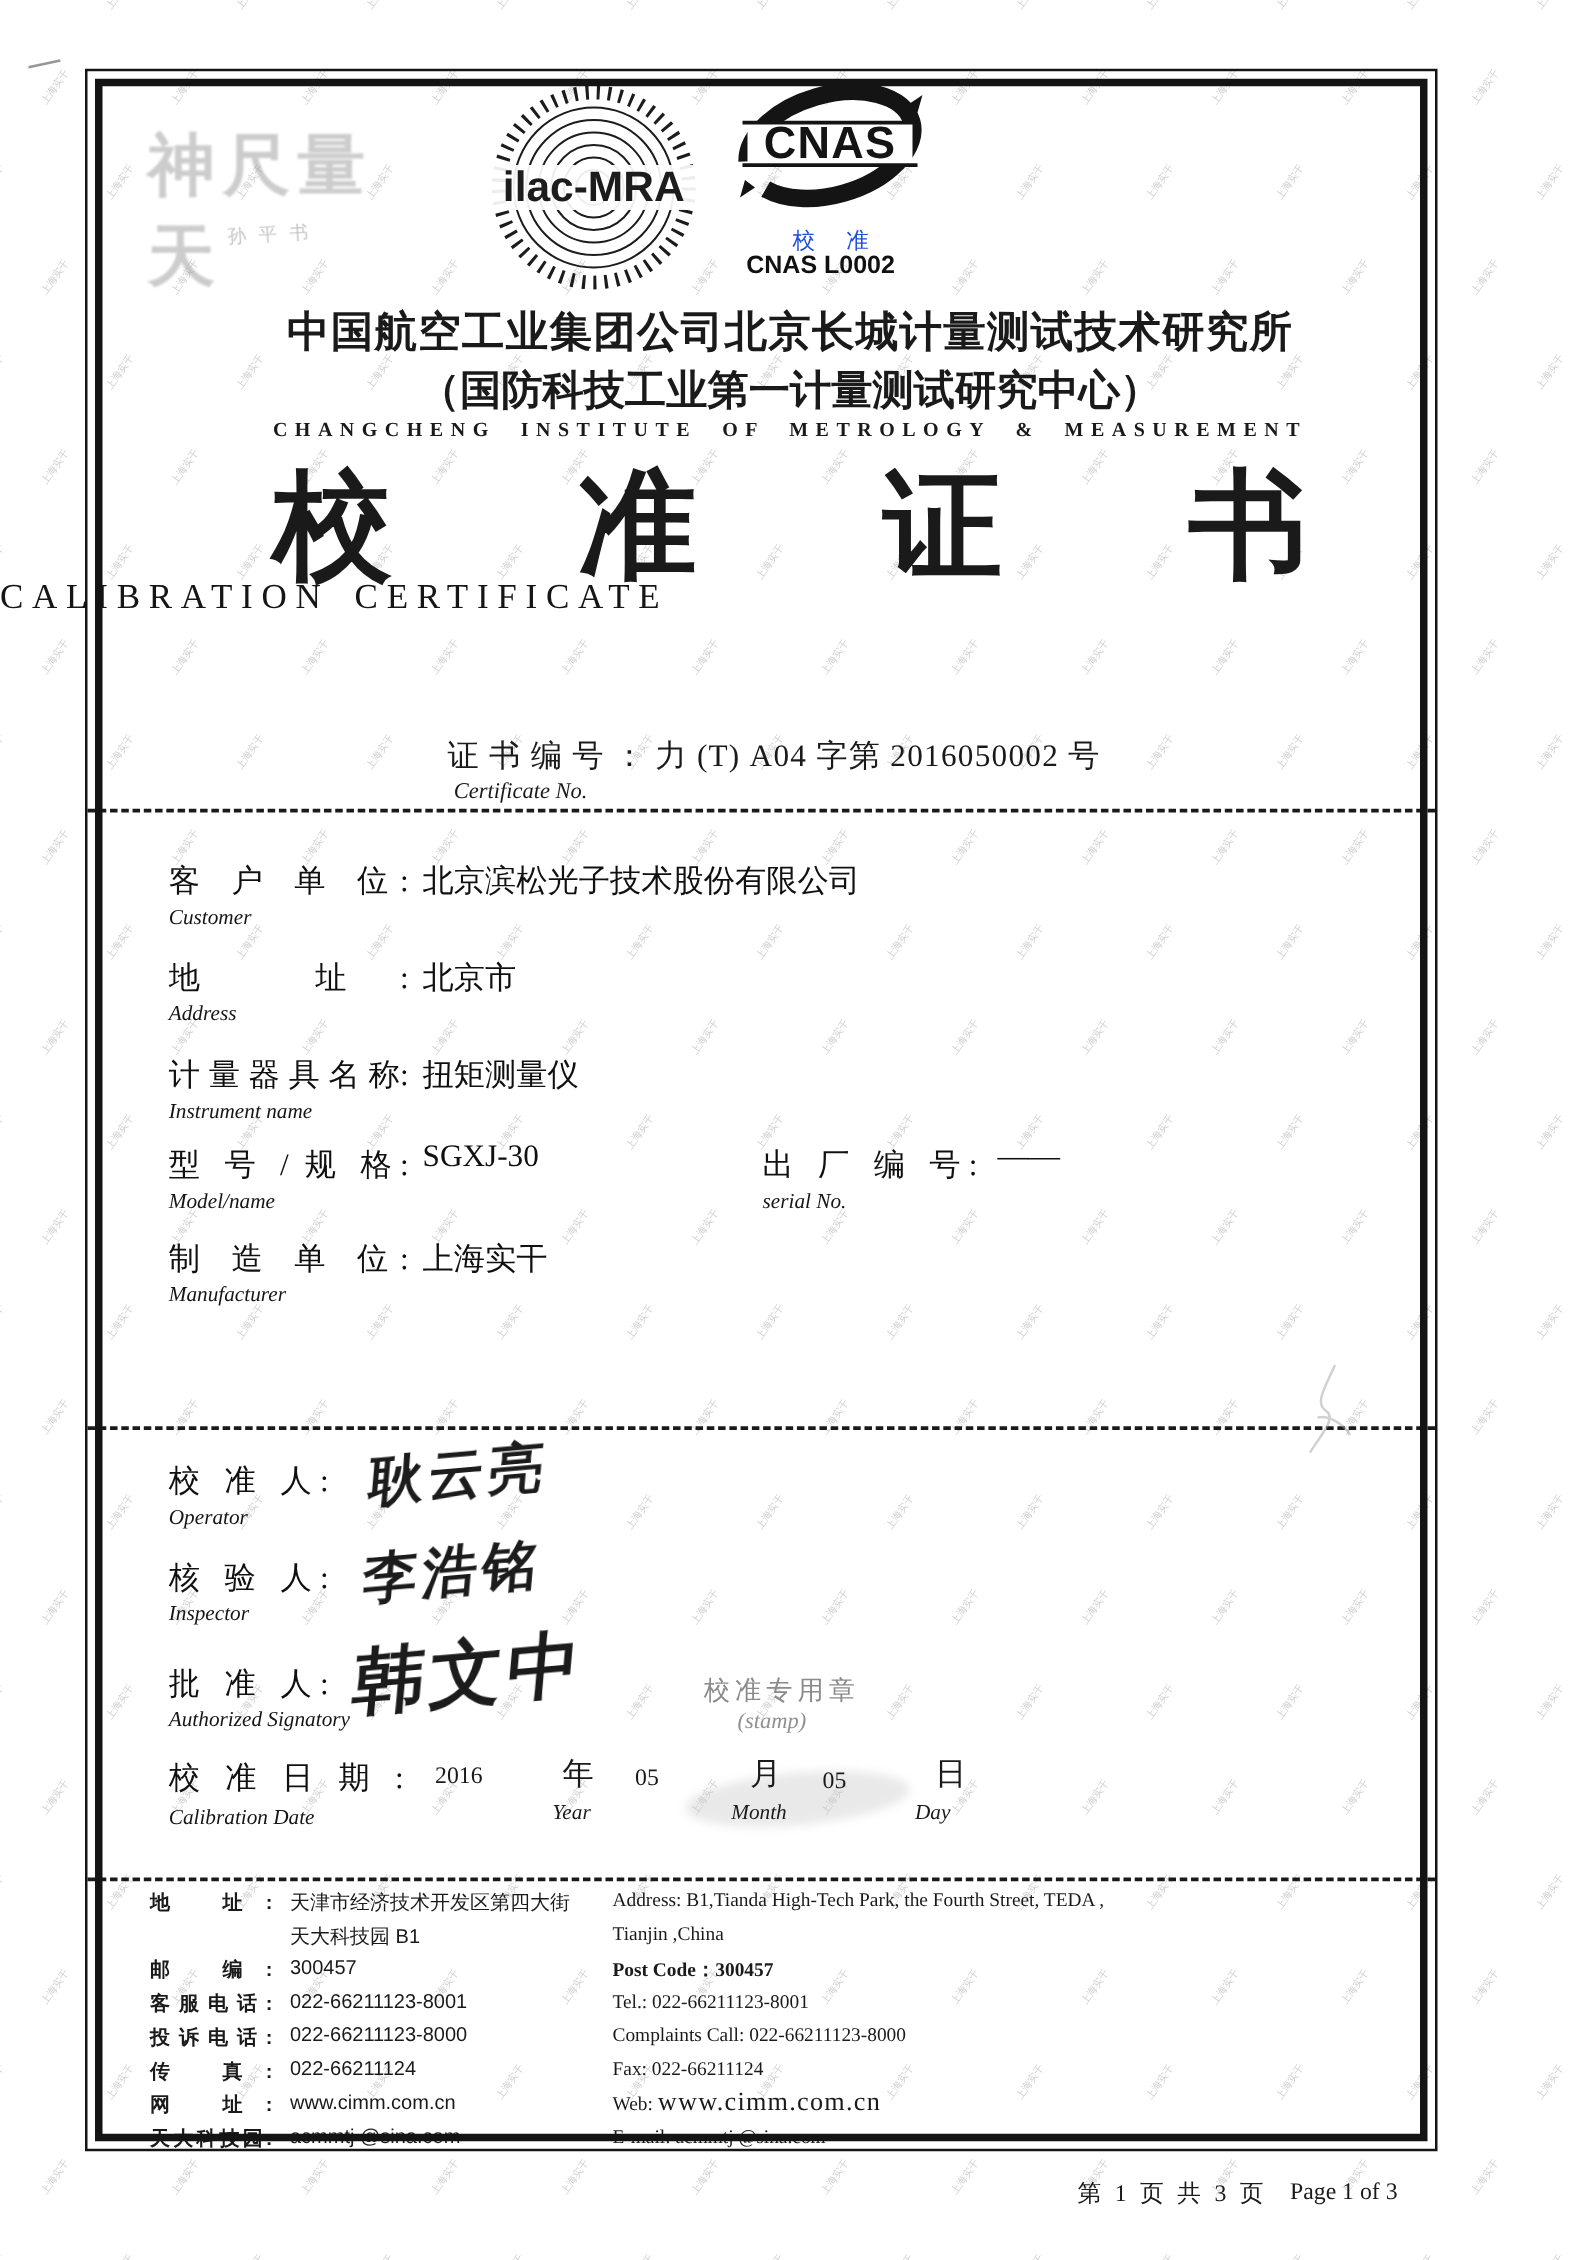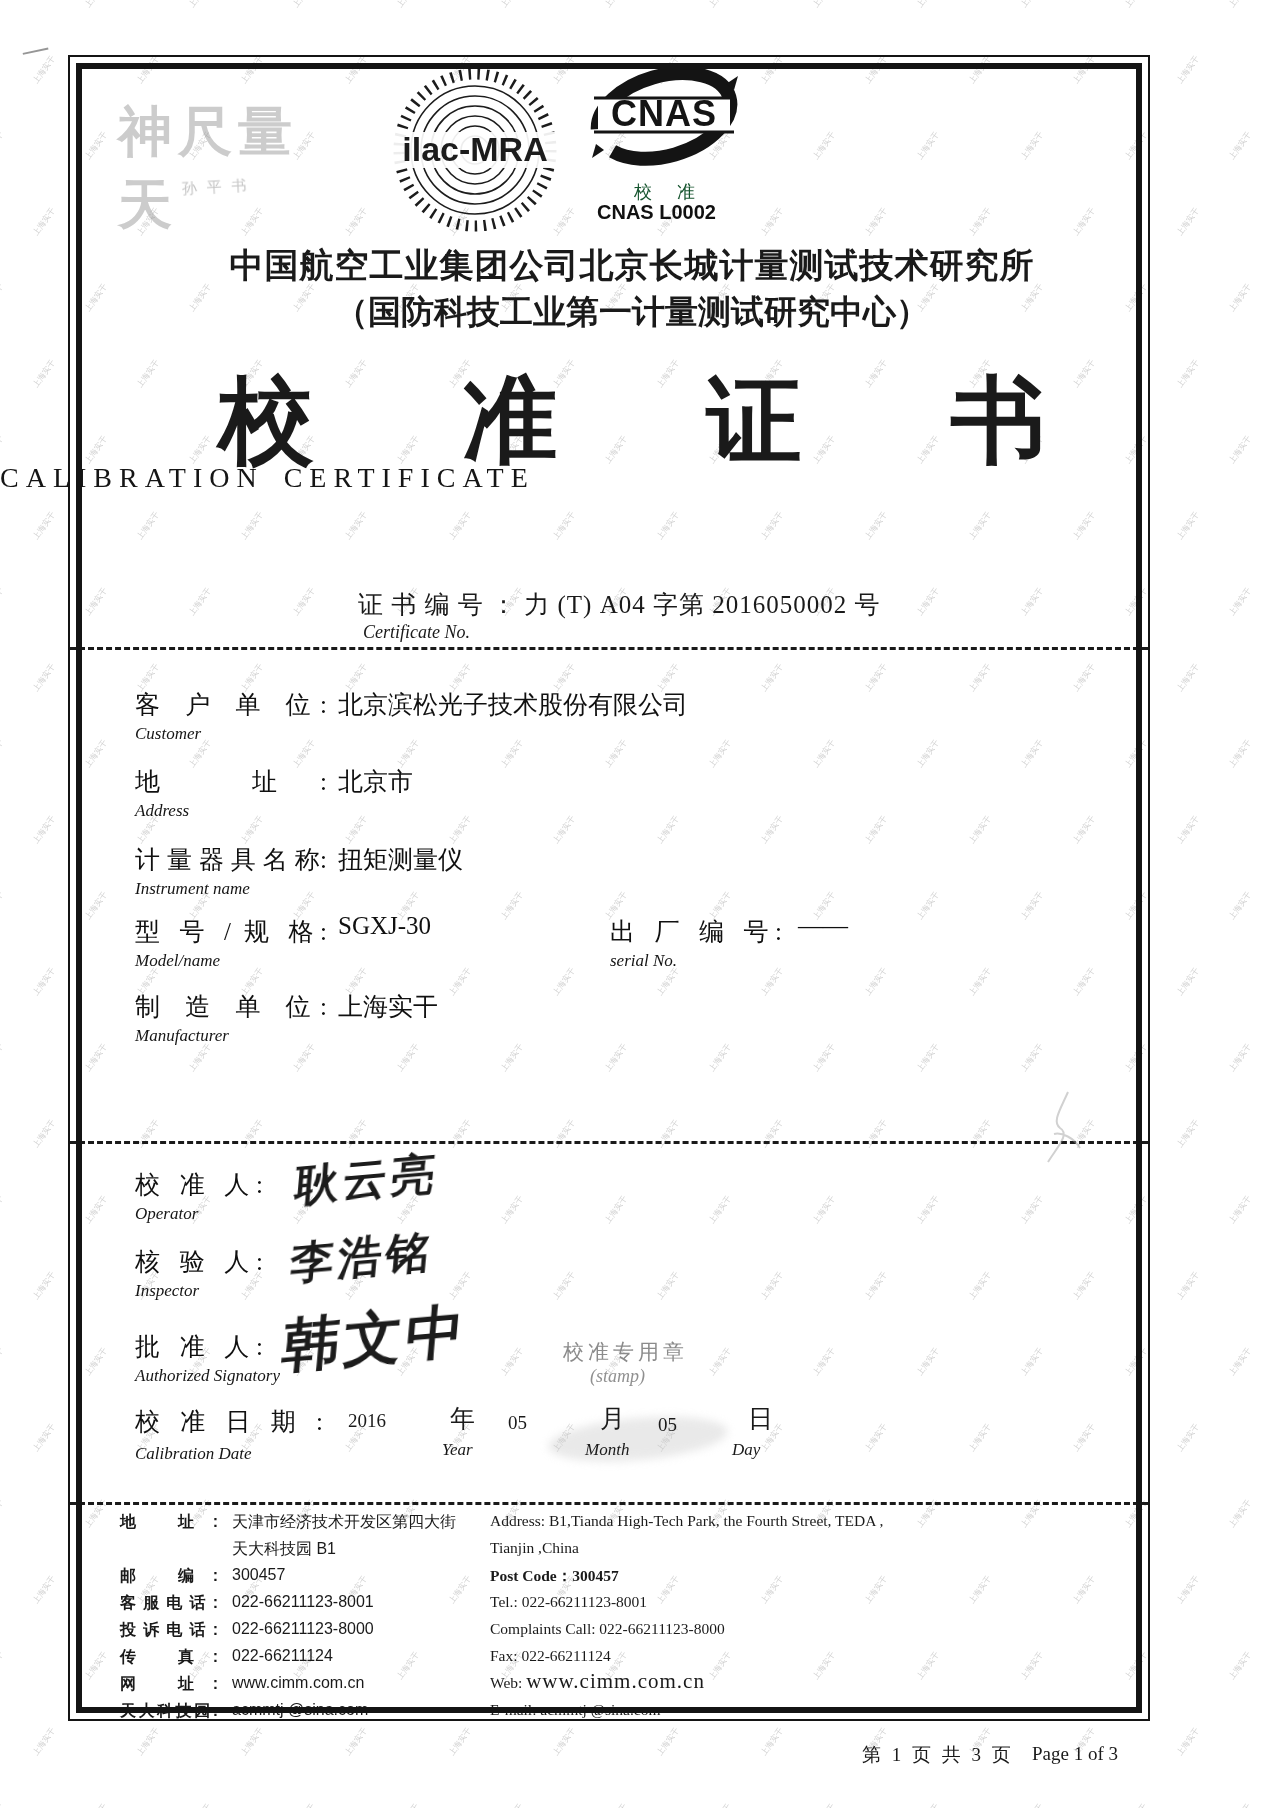--- a/index.html
+++ b/index.html
@@ -19,21 +19,21 @@
   .frame-inner{left:76px;top:63px;width:1066px;height:1650px;border:6px solid #141414;box-sizing:border-box;z-index:1;}
   #content{position:absolute;inset:0;z-index:2;}
   
   .calligraphy{
     left:118px;top:96px;width:230px;font-size:54px;letter-spacing:6px;color:#9a9a9a;
     font-weight:700;opacity:.5;filter:blur(.7px);font-family:"DejaVu Serif",serif;
   }
   .calligraphy-sub{left:182px;top:178px;font-size:15px;color:#ababab;opacity:.7;filter:blur(.5px);letter-spacing:3px;transform:rotate(-3deg);}
   .ilac-wrap{left:386px;top:68px;}
   .cnas-wrap{left:588px;top:66px;}
-  .cnas-sub1{left:634px;top:180px;font-size:18px;letter-spacing:10px;font-family:"Liberation Sans",sans-serif;color:#14532d;text-align:right;}
+  .cnas-sub1{left:634px;top:180px;font-size:18px;letter-spacing:10px;font-family:"Liberation Sans",sans-serif;color:#1d4ed8;text-align:right;}
   .cnas-sub2{left:597px;top:201px;font-size:20px;font-family:"Liberation Sans",sans-serif;font-weight:600;color:#111;}
   
   .org-cn{left:0;top:243px;width:100%;text-align:center;font-size:34px;font-weight:700;
     font-family:"Liberation Sans","DejaVu Sans",sans-serif;letter-spacing:1px;}
   .org-cn2{left:0;top:290px;width:100%;text-align:center;font-size:33px;font-weight:700;
     font-family:"Liberation Sans","DejaVu Sans",sans-serif;}
   .org-en{left:0;top:336px;width:100%;text-align:center;font-size:16px;font-weight:700;
     letter-spacing:6px;word-spacing:10px;}
   .title-cn{left:0;top:358px;width:100%;text-align:center;font-size:95px;font-weight:900;
     letter-spacing:58px;padding-left:58px;box-sizing:border-box;font-family:"DejaVu Serif",serif;}
@@ -425,20 +425,21 @@
       <line x1="6" y1="32" x2="146" y2="32" stroke="#141414" stroke-width="3"></line>
       <line x1="6" y1="66" x2="146" y2="66" stroke="#141414" stroke-width="3"></line>
       <text x="76" y="60" text-anchor="middle" font-family="Liberation Sans, sans-serif" font-size="36" font-weight="900" letter-spacing="1" fill="#141414">CNAS</text>
     </svg>
   </div>
   <div class="abs cnas-sub1">校 准</div>
   <div class="abs cnas-sub2">CNAS L0002</div>
 
   <div class="abs org-cn2">（国防科技工业第一计量测试研究中心）</div>
   <div class="abs org-cn">中国航空工业集团公司北京长城计量测试技术研究所</div>
+  <div class="abs org-en">CHANGCHENG INSTITUTE OF METROLOGY &amp; MEASUREMENT</div>
 
   <div class="abs title-cn">校 准 证 书</div>
   <div class="abs title-en">CALIBRATION CERTIFICATE</div>
 
   <div class="abs certno-line">
     <span>证 书 编 号 ：</span>
     <span>力 (T) A04 字第 2016050002 号</span>
   </div>
   <div class="abs certno-sub">Certificate No.</div>
 

